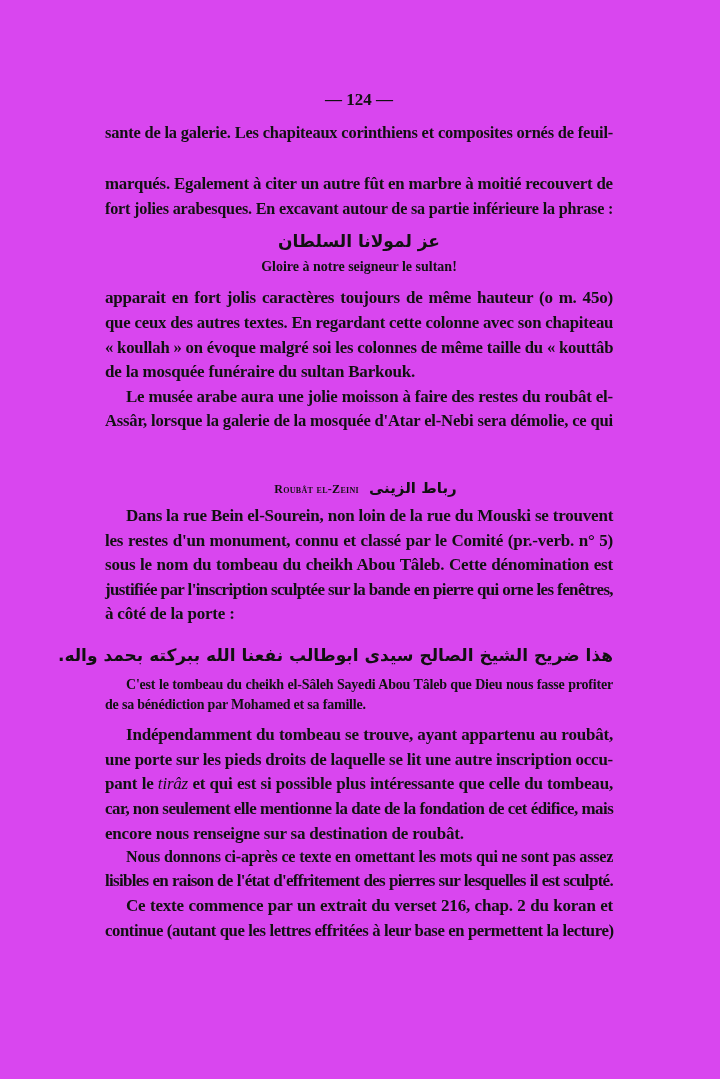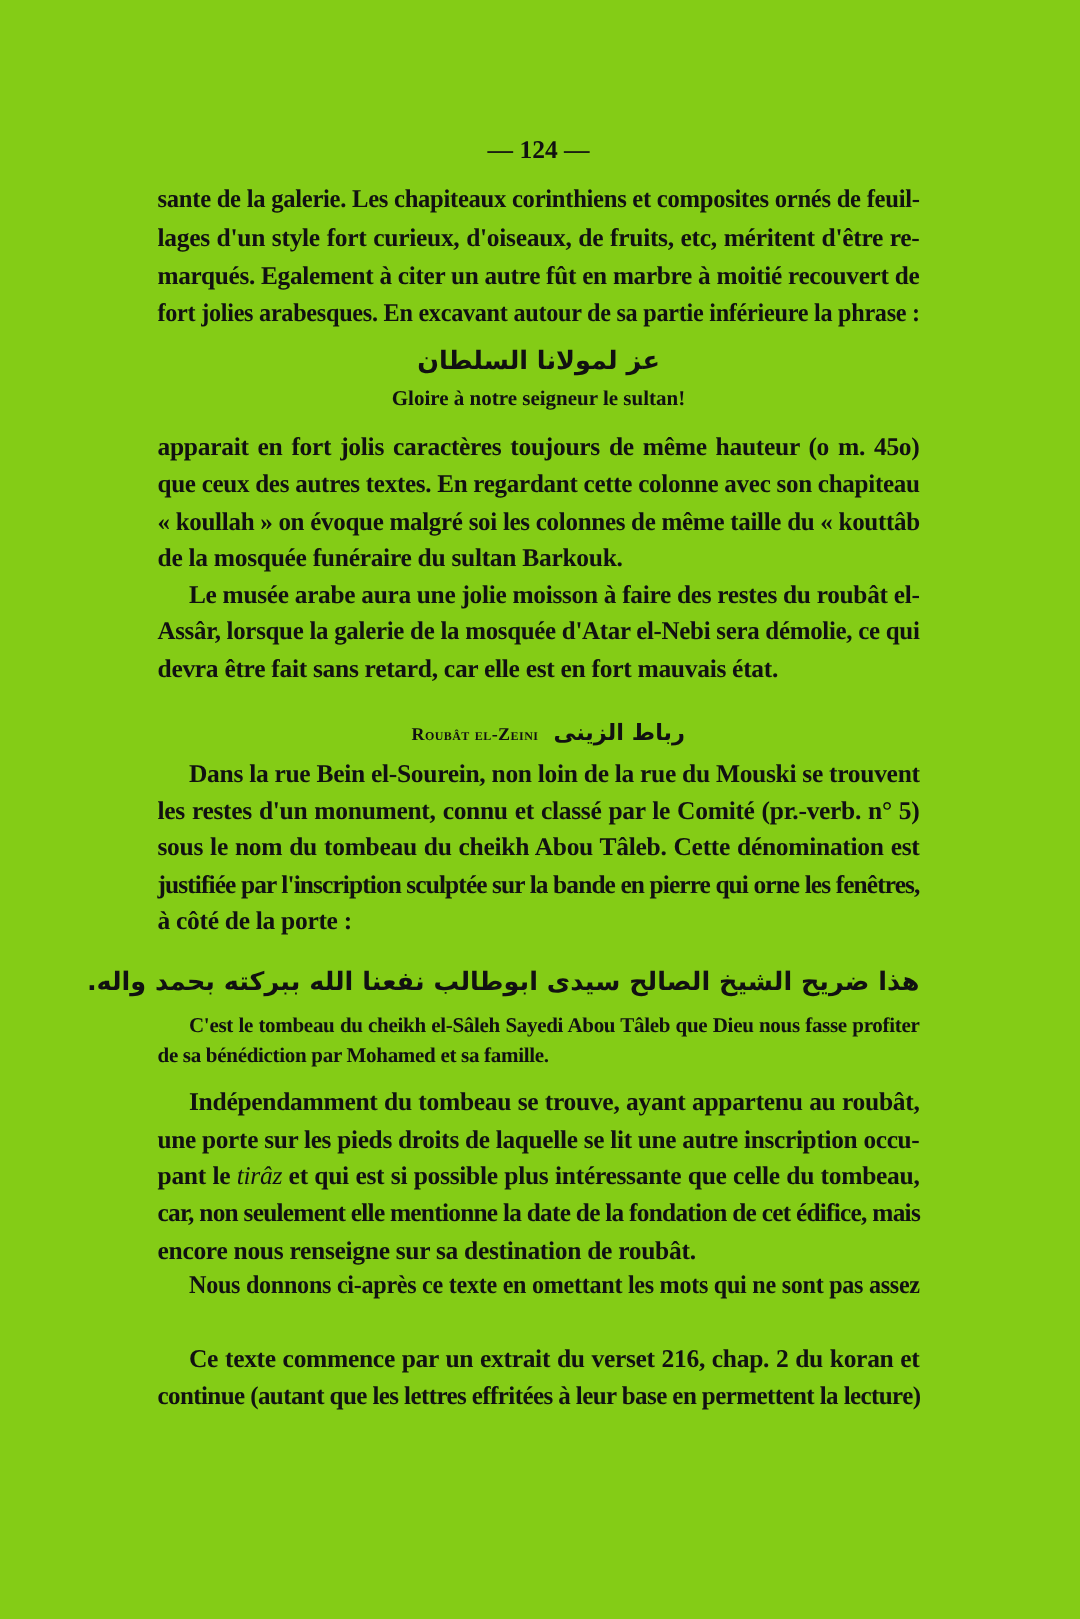--- a/index.html
+++ b/index.html
@@ -1,17 +1,17 @@
 <!DOCTYPE html>
 <html><head>
 <meta charset="utf-8">
 <style>
   html, body { margin: 0; padding: 0; background: #ffffff; }
   body { width: 720px; height: 1079px; position: relative; overflow: hidden; color: #111; }
-  .page { position: absolute; left: 0; top: 0; width: 720px; height: 1079px; background: #84cc16; }
+  .page { position: absolute; left: 0; top: 0; width: 720px; height: 1079px; background: #d946ef; }
   .line {
     position: absolute; left: 105px; width: 508px; height: 24px;
     font-family: "Liberation Serif", serif; font-weight: bold; font-size: 17px;
     line-height: 24px; white-space: nowrap; text-align: justify; text-align-last: justify;
     letter-spacing: -0.2px; transform-origin: left center;
   }
   .line.indent { left: 126px; width: 487px; }
   .line.last { text-align-last: left; }
   .center { position: absolute; left: 105px; width: 508px; text-align: center; font-family: "Liberation Serif", serif; font-weight: bold; white-space: nowrap; }
   .pagenum { top: 88px; font-size: 17px; line-height: 24px; }
@@ -21,35 +21,33 @@
   em { font-style: italic; font-weight: normal; }
 </style>
 </head>
 <body>
 
 <div class="page">
 
   <div class="center pagenum">— 124 —</div>
 
   <div class="line" style="top: 121px; transform: scaleX(0.966); width: 526px;">sante de la galerie. Les chapiteaux corinthiens et composites ornés de feuil-</div>
-  <div class="line" style="top:147px">lages d'un style fort curieux, d'oiseaux, de fruits, etc, méritent d'être re-</div>
   <div class="line" style="top: 172px; transform: scaleX(0.99); width: 513px;">marqués. Egalement à citer un autre fût en marbre à moitié recouvert de</div>
   <div class="line" style="top: 197px; transform: scaleX(0.95); width: 535px;">fort jolies arabesques. En excavant autour de sa partie inférieure la phrase :</div>
 
   <div class="center small" style="top:257px; line-height:20px;">Gloire à notre seigneur le sultan!</div>
   <div class="center arabic" style="top:228px; font-size:17px; line-height:26px;">عز لمولانا السلطان</div>
 
   <div class="line" style="top:286px">apparait en fort jolis caractères toujours de même hauteur (o m. 45o)</div>
   <div class="line" style="top: 311px; transform: scaleX(0.984); width: 516px;">que ceux des autres textes. En regardant cette colonne avec son chapiteau</div>
   <div class="line" style="top: 336px; transform: scaleX(0.981); width: 518px;">« koullah » on évoque malgré soi les colonnes de même taille du « kouttâb</div>
   <div class="line last" style="top:360px">de la mosquée funéraire du sultan Barkouk.</div>
 
   <div class="line indent" style="top: 385px; transform: scaleX(0.994); width: 490px;">Le musée arabe aura une jolie moisson à faire des restes du roubât el-</div>
   <div class="line" style="top: 409px; transform: scaleX(0.977); width: 520px;">Assâr, lorsque la galerie de la mosquée d'Atar el-Nebi sera démolie, ce qui</div>
-  <div class="line last" style="top:434px">devra être fait sans retard, car elle est en fort mauvais état.</div>
 
   <div class="center" style="top:476px; line-height:24px;">
     <span class="smallcaps">Roubât el-Zeini</span>
     <span class="arabic" style="font-size:15px; margin-left:6px;">رباط الزينى</span>
   </div>
 
   <div class="line indent" style="top:504px">Dans la rue Bein el-Sourein, non loin de la rue du Mouski se trouvent</div>
   <div class="line" style="top:529px">les restes d'un monument, connu et classé par le Comité (pr.-verb. n° 5)</div>
   <div class="line" style="top:553px">sous le nom du tombeau du cheikh Abou Tâleb. Cette dénomination est</div>
   <div class="line" style="top: 578px; letter-spacing: -0.6px; transform: scaleX(0.996); width: 510px;">justifiée par l'inscription sculptée sur la bande en pierre qui orne les fenêtres,</div>
@@ -59,17 +57,18 @@
   <div class="line small indent" style="top:675px; height:20px; line-height:20px;">C'est le tombeau du cheikh el-Sâleh Sayedi Abou Tâleb que Dieu nous fasse profiter</div>
   <div class="line small last" style="top:695px; height:20px; line-height:20px;">de sa bénédiction par Mohamed et sa famille.</div>
 
   <div class="line indent" style="top:723px">Indépendamment du tombeau se trouve, ayant appartenu au roubât,</div>
   <div class="line" style="top: 748px; transform: scaleX(0.992); width: 512px;">une porte sur les pieds droits de laquelle se lit une autre inscription occu-</div>
   <div class="line" style="top:772px"><span>pant le</span> <em>tirâz</em> <span>et qui est si possible plus intéressante que celle du tombeau,</span></div>
   <div class="line" style="top: 797px; letter-spacing: -0.5px; transform: scaleX(0.994); width: 511px;">car, non seulement elle mentionne la date de la fondation de cet édifice, mais</div>
   <div class="line last" style="top:822px">encore nous renseigne sur sa destination de roubât.</div>
 
   <div class="line indent" style="top: 845px; transform: scaleX(0.946); width: 515px;">Nous donnons ci-après ce texte en omettant les mots qui ne sont pas assez</div>
+  <div class="line" style="top:869px; letter-spacing:-0.7px;">lisibles en raison de l'état d'effritement des pierres sur lesquelles il est sculpté.</div>
 
   <div class="line indent" style="top:894px">Ce texte commence par un extrait du verset 216, chap. 2 du koran et</div>
   <div class="line" style="top: 919px; letter-spacing: -0.4px; transform: scaleX(0.981); width: 518px;">continue (autant que les lettres effritées à leur base en permettent la lecture)</div>
 
 </div>
 
 </body></html>

